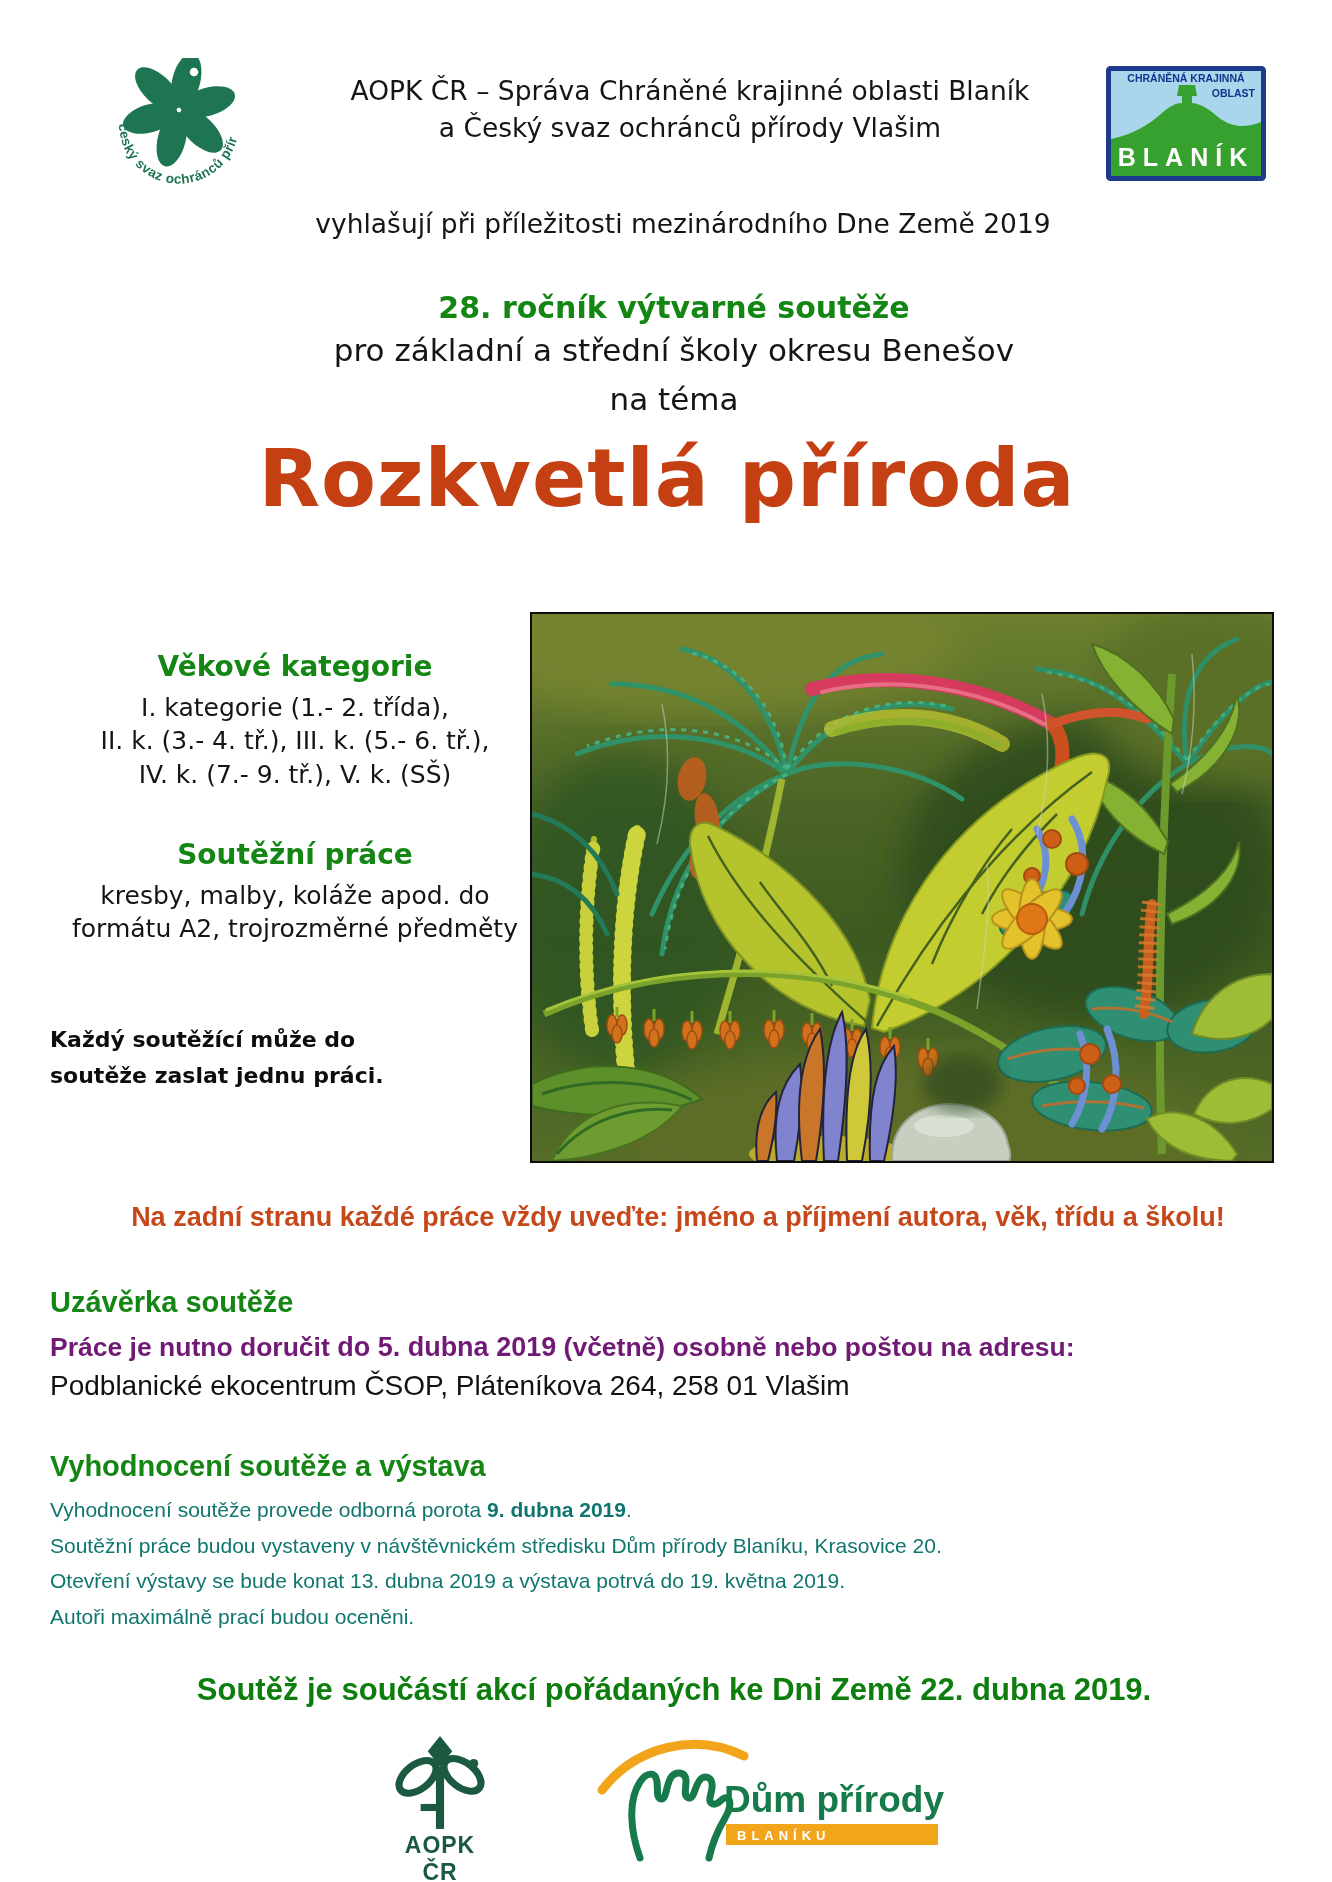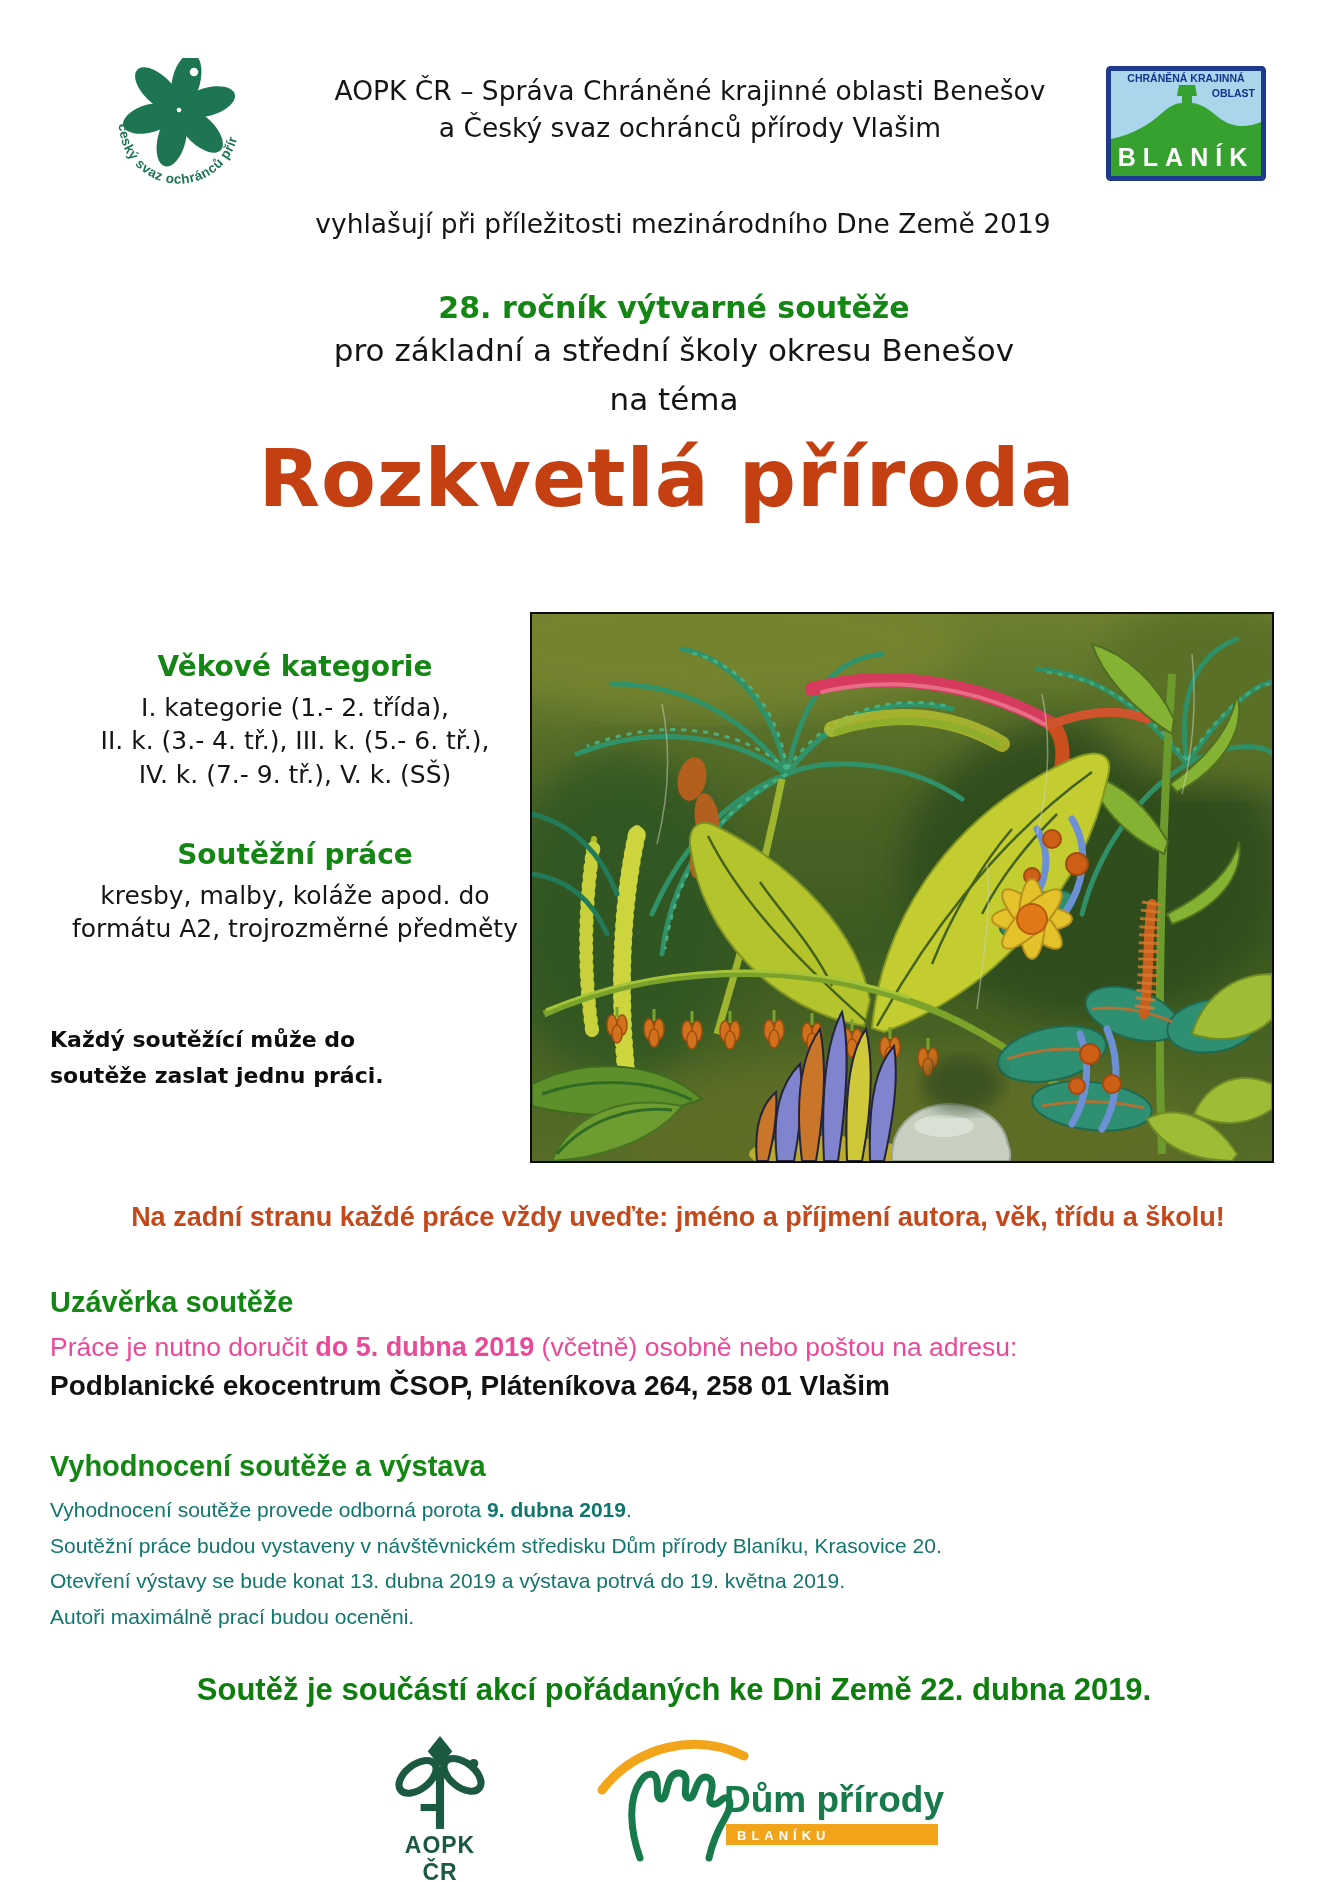--- a/index.html
+++ b/index.html
@@ -21,23 +21,23 @@
   .leftcol{width:490px;font-size:25px;line-height:33.5px;text-align:center;}
   .leftcol h3{margin:0 0 7px 0;font-size:28px;color:#148614;}
   .boldnote{width:490px;font-size:22px;line-height:36px;font-weight:bold;color:#0d0d0d;}
 
   .artwork-frame{left:530px;top:612px;width:740px;height:547px;border:2px solid #0c0c0c;}
 
   .warning{left:0;top:1202px;width:1356px;font-size:27px;font-weight:bold;color:#c5481a;
            font-family:"Liberation Sans",sans-serif;}
 
   .sec-head{font-size:29px;font-weight:bold;color:#148614;font-family:"Liberation Sans",sans-serif;}
-  .para{font-size:26.5px;font-family:"Liberation Sans",sans-serif;color:#ec4899;}
+  .para{font-size:26.5px;font-family:"Liberation Sans",sans-serif;color:#701a75;font-weight:bold;}
   .para b{font-size:27px;}
-  .addr{font-size:28px;font-weight:bold;font-family:"Liberation Sans",sans-serif;color:#111;}
+  .addr{font-size:28px;font-weight:normal;font-family:"Liberation Sans",sans-serif;color:#111;}
   .multi{font-size:21px;line-height:35.5px;font-family:Liberation Sans, sans-serif;color:#0f766e;}
 
   .event-line{left:8px;top:1672px;width:1332px;font-size:31px;font-weight:bold;color:#0d7e0d;
               font-family:"Liberation Sans",sans-serif;}
 
   .aopk-label{width:112px;text-align:center;font-size:23px;font-weight:bold;color:#1b5a40;
               font-family:"Liberation Sans",sans-serif;letter-spacing:1px;}
   svg text{font-family:"Liberation Sans",sans-serif;}
 </style>
 </head>
@@ -57,21 +57,21 @@
       <ellipse cx="45" cy="67" rx="14" ry="28" transform="rotate(60 45 67)"></ellipse>
       <ellipse cx="45" cy="37" rx="14" ry="28" transform="rotate(120 45 37)"></ellipse>
     </g>
     <circle cx="86" cy="14" r="5.5" fill="#ffffff" stroke="#1e7551" stroke-width="2.5"></circle>
     <text font-size="13.5" font-weight="bold" fill="#1e7551" letter-spacing="0.5">
       <textPath href="#csopArc">český svaz ochránců přírody</textPath>
     </text>
   </svg>
 
   <div class="abs center wide org-lines">
-    <div>AOPK ČR – Správa Chráněné krajinné oblasti Benešov</div>
+    <div>AOPK ČR – Správa Chráněné krajinné oblasti Blaník</div>
     <div>a Český svaz ochránců přírody Vlašim</div>
   </div>
 
   <svg class="abs" style="left:1106px;top:66px;" width="160" height="115" viewBox="0 0 160 115">
     <rect x="2.5" y="2.5" width="155" height="110" fill="#aad6ec" stroke="#1d3a8c" stroke-width="5" rx="2"></rect>
     <path d="M5,73 C28,68 44,58 56,47 C64,40 70,37 76,37 L76,30 L71,30 L73,19 L89,19 L91,30 L86,30 L86,37
              C96,38 104,44 112,51 C126,62 140,62 155,56 L155,110 L5,110 Z" fill="#36a12e"></path>
     <text x="80" y="16" text-anchor="middle" font-size="10.5" font-weight="bold" fill="#14328c">CHRÁNĚNÁ KRAJINNÁ</text>
     <text x="149" y="31" text-anchor="end" font-size="10.5" font-weight="bold" fill="#14328c">OBLAST</text>
     <text x="80" y="100" text-anchor="middle" font-size="25" font-weight="bold" fill="#ffffff" letter-spacing="7">BLANÍK</text>

